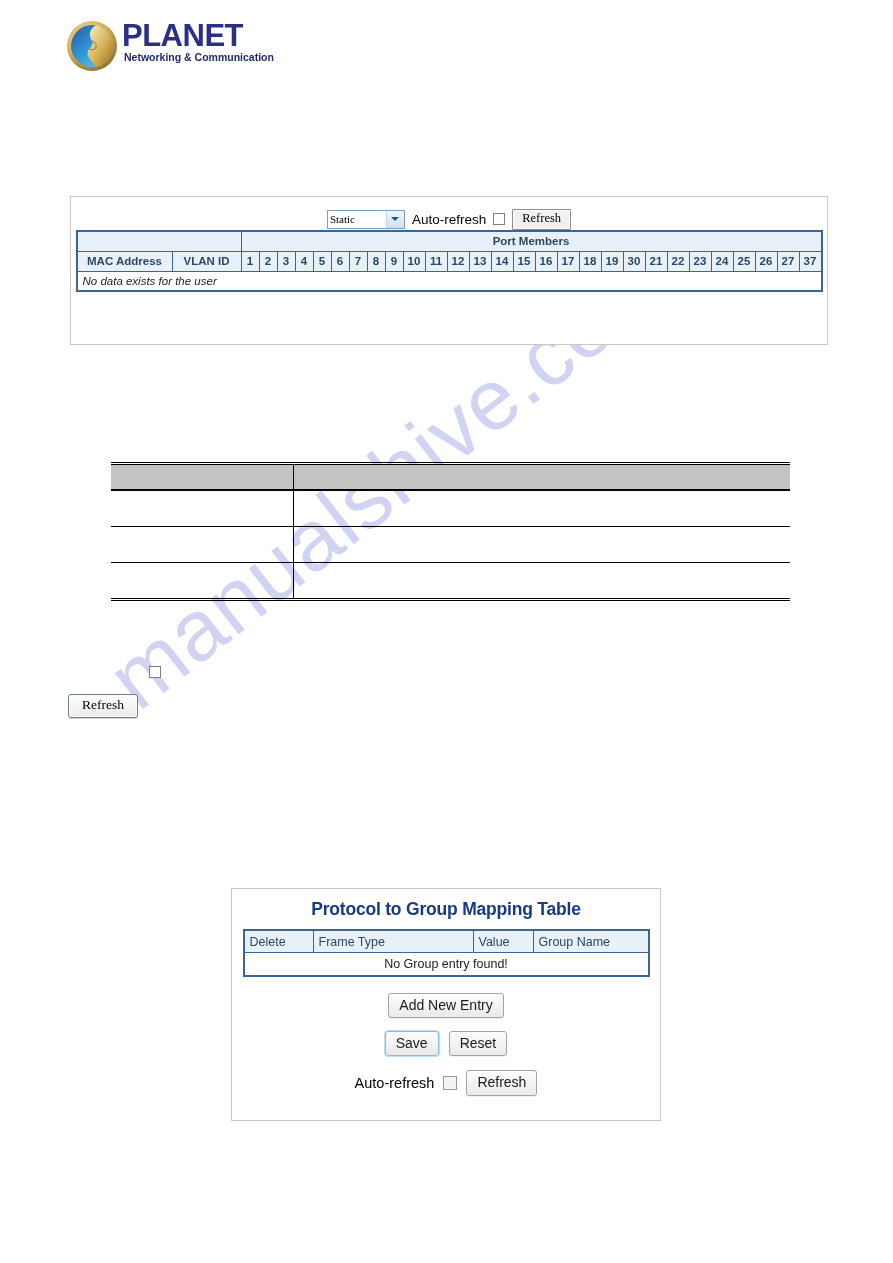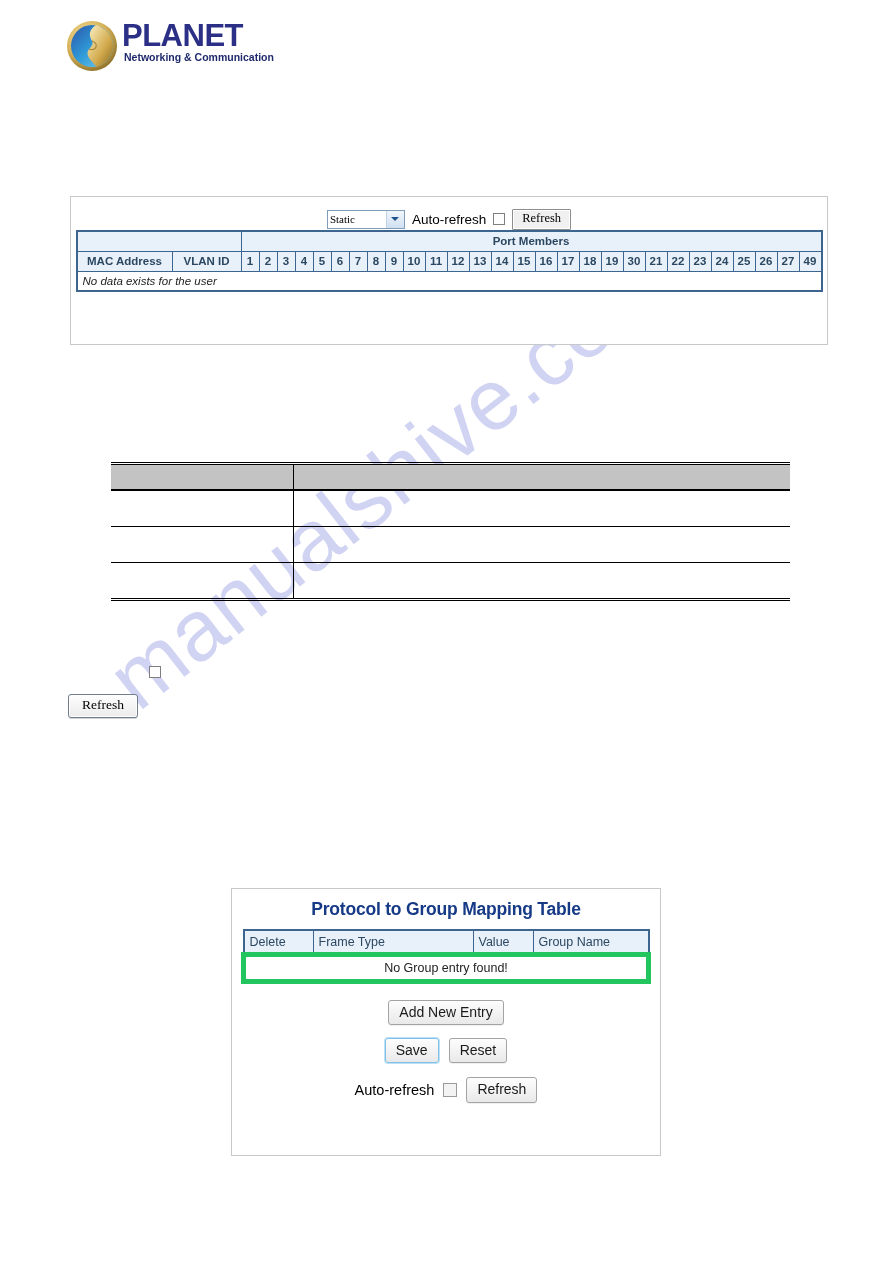--- a/index.html
+++ b/index.html
@@ -239,21 +239,21 @@
     background: linear-gradient(#fefefe, #ebebeb);
     box-shadow: inset 0 0 0 1px #fff, 0 1px 0 #d4d4d4;
     border-radius: 3px;
   }
 
   
   #panel-protocol {
     left: 231px;
     top: 888px;
     width: 430px;
-    height: 268px;
+    height: 233px;
   }
   #panel-protocol .panel-title {
     font-size: 17.5px;
     margin-top: 10px;
   }
   table.bluetbl2 {
     border-collapse: collapse;
     margin: 9px auto 0 auto;
     border: 2px solid #3c6590;
     table-layout: fixed;
@@ -263,21 +263,21 @@
     background: #e8f1fa;
     color: #2b4761;
     font-weight: normal;
     font-size: 12.5px;
     height: 21px;
     padding: 0 5px;
     text-align: left;
     white-space: nowrap;
   }
   table.bluetbl2 td.nogroup {
-    border: 5px solid #22c55e;
+    border: 1px solid #22c55e;
     background: #ffffff;
     color: #222;
     font-size: 12.5px;
     height: 20px;
     text-align: center;
     font-weight: normal;
   }
   th.c-delete { width: 58px; }
   th.c-frame { width: 149px; }
   th.c-value { width: 49px; }
@@ -395,21 +395,21 @@
         <th class="port-col w2">18</th>
         <th class="port-col w2">19</th>
         <th class="port-col w2">30</th>
         <th class="port-col w2">21</th>
         <th class="port-col w2">22</th>
         <th class="port-col w2">23</th>
         <th class="port-col w2">24</th>
         <th class="port-col w2">25</th>
         <th class="port-col w2">26</th>
         <th class="port-col w2">27</th>
-        <th class="port-col w2">49</th>
+        <th class="port-col w2">37</th>
       </tr>
     </thead>
     <tbody>
       <tr>
         <td class="nodata" colspan="30">No data exists for the user</td>
       </tr>
     </tbody>
   </table>
 </div>
 

